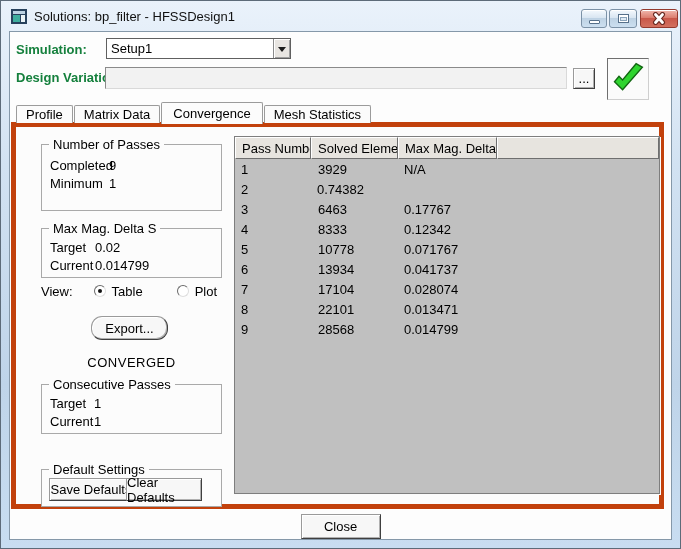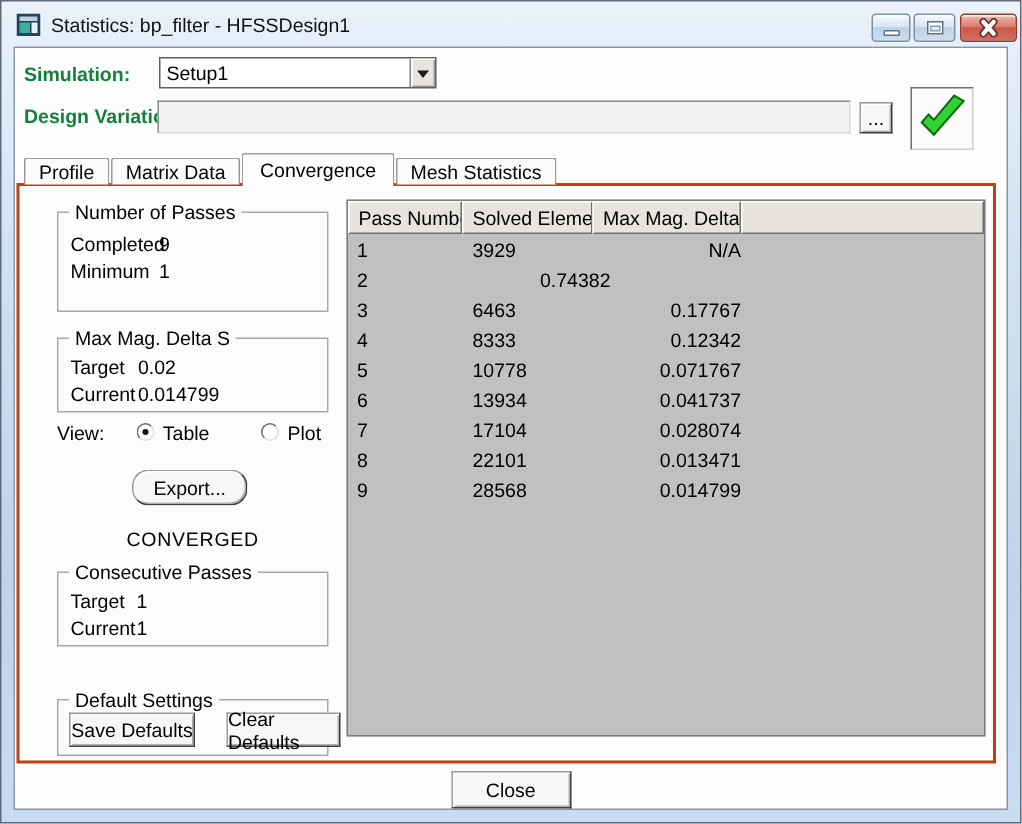--- a/index.html
+++ b/index.html
@@ -65,21 +65,21 @@
     background:#fbfbfb; border:1px solid; border-color:#6f6f6f #cfcfcf #cfcfcf #6f6f6f;
     display:flex; align-items:center; justify-content:center; }
 
   
   .tab-bar { position:absolute; left:6px; top:69px; height:22px; display:flex; align-items:flex-end; z-index:3; }
   .tab { height:18px; padding:1px 9px 0; margin-right:1px; background:#fbfbfb;
     border:1px solid #9b9b9b; border-bottom:none; border-radius:2px 2px 0 0; font-size:13px; }
   .tab.active { height:22px; padding:3px 11px 0; margin-bottom:-1px; background:#fcfcfc; z-index:4; }
 
   .tabpage { position:absolute; left:1px; top:90px; width:653px; height:387px;
-    background:#fcfcfc; border:2px solid #c2410c; box-shadow:1px 1px 0 #ffffff; z-index:1; }
+    background:#fcfcfc; border:5px solid #c2410c; box-shadow:1px 1px 0 #ffffff; z-index:1; }
 
   
   .groupbox { position:absolute; border:1px solid #a9a9a9; background:#fcfcfc; }
   .groupbox-title { position:absolute; top:-8px; left:7px; background:#fcfcfc; padding:0 4px; font-size:13px; white-space:nowrap; }
   .g-row { padding-left:8px; line-height:18px; }
   .g-row .k { display:inline-block; }
   .np .k { width:59px; } .mm .k { width:45px; } .cp .k { width:44px; }
 
   .view-row { position:absolute; left:25px; top:157px; height:14px; display:flex; align-items:center; }
   .radio { width:12px; height:12px; border-radius:50%; background:#fff;
@@ -97,38 +97,38 @@
     display:flex; flex-direction:column; overflow:hidden; }
   .thead { display:flex; height:22px; background:#e7e4df; flex:0 0 auto; }
   .hcell { background:#e7e4df; border-top:1px solid #fff; border-left:1px solid #fff;
     border-right:1px solid #6f6f6f; border-bottom:1px solid #6f6f6f;
     padding:3px 0 0 6px; font-size:13px; white-space:nowrap; overflow:hidden; }
   .tbody { flex:1; }
   .trow { display:flex; height:20px; }
   .tcell { padding-top:3px; font-size:13px; white-space:nowrap; }
   .c0 { width:76px; flex:0 0 auto; } .c1 { width:87px; flex:0 0 auto; }
   .c2 { width:99px; flex:0 0 auto; } .c3 { flex:1; }
-  .tcell.c0 { padding-left:6px; } .tcell.c1 { padding-left:7px; } .tcell.c2 { padding-left:6px;text-align:right; }
+  .tcell.c0 { padding-left:6px; } .tcell.c1 { padding-left:7px; } .tcell.c2 { padding-left:6px; }
 
   
   .close-btn { position:absolute; left:50%; transform:translateX(-50%); top:482px; width:80px; height:25px; }
 </style>
 </head>
 <body>
 
 <div class="window">
 
   <div class="titlebar">
     <svg class="app-icon" viewBox="0 0 16 15">
       <rect x="0" y="0" width="16" height="15" fill="#27415c"></rect>
       <rect x="2" y="2" width="12" height="3" fill="#bcd2e2"></rect>
       <rect x="2" y="6" width="7" height="7" fill="#3fae9e"></rect>
       <rect x="10" y="6" width="4" height="7" fill="#e9f2f5"></rect>
     </svg>
-    <span class="title-text">Statistics: bp_filter - HFSSDesign1</span>
+    <span class="title-text">Solutions: bp_filter - HFSSDesign1</span>
   </div>
   <div class="capbtn min">
       <span class="glyph-min"></span>
     </div>
   <div class="capbtn max">
       <span class="glyph-max"></span>
     </div>
   <div class="capbtn close">
     <svg width="14" height="13" viewBox="0 0 14 13">
       <path d="M3.5 2.5 L10.5 10.5 M10.5 2.5 L3.5 10.5" stroke="#6a2a22" stroke-width="5" stroke-linecap="round"></path>
@@ -188,21 +188,21 @@
 
       <div class="groupbox cp" style="left:25px; top:257px; width:181px; height:50px; padding-top:10px;">
         <span class="groupbox-title">Consecutive Passes</span>
         <div class="g-row"><span class="k">Target</span><span class="v">1</span></div>
         <div class="g-row"><span class="k">Current</span><span class="v">1</span></div>
       </div>
 
       <div class="groupbox ds" style="left:25px; top:326px; width:181px; height:38px;margin-top:16px;">
         <span class="groupbox-title">Default Settings</span>
         <div class="btn ds-btn" style="left:7px; width:84px;">Save Defaults</div>
-        <div class="btn ds-btn" style="left:112px; width:76px;">Clear Defaults</div>
+        <div class="btn ds-btn" style="left:84px; width:76px;">Clear Defaults</div>
       </div>
 
       <div class="soltable">
         <div class="thead">
             <div class="hcell c0">Pass Number</div>
             <div class="hcell c1">Solved Elements</div>
             <div class="hcell c2">Max Mag. Delta S</div>
             <div class="hcell c3"></div>
           </div>
         <div class="tbody">

